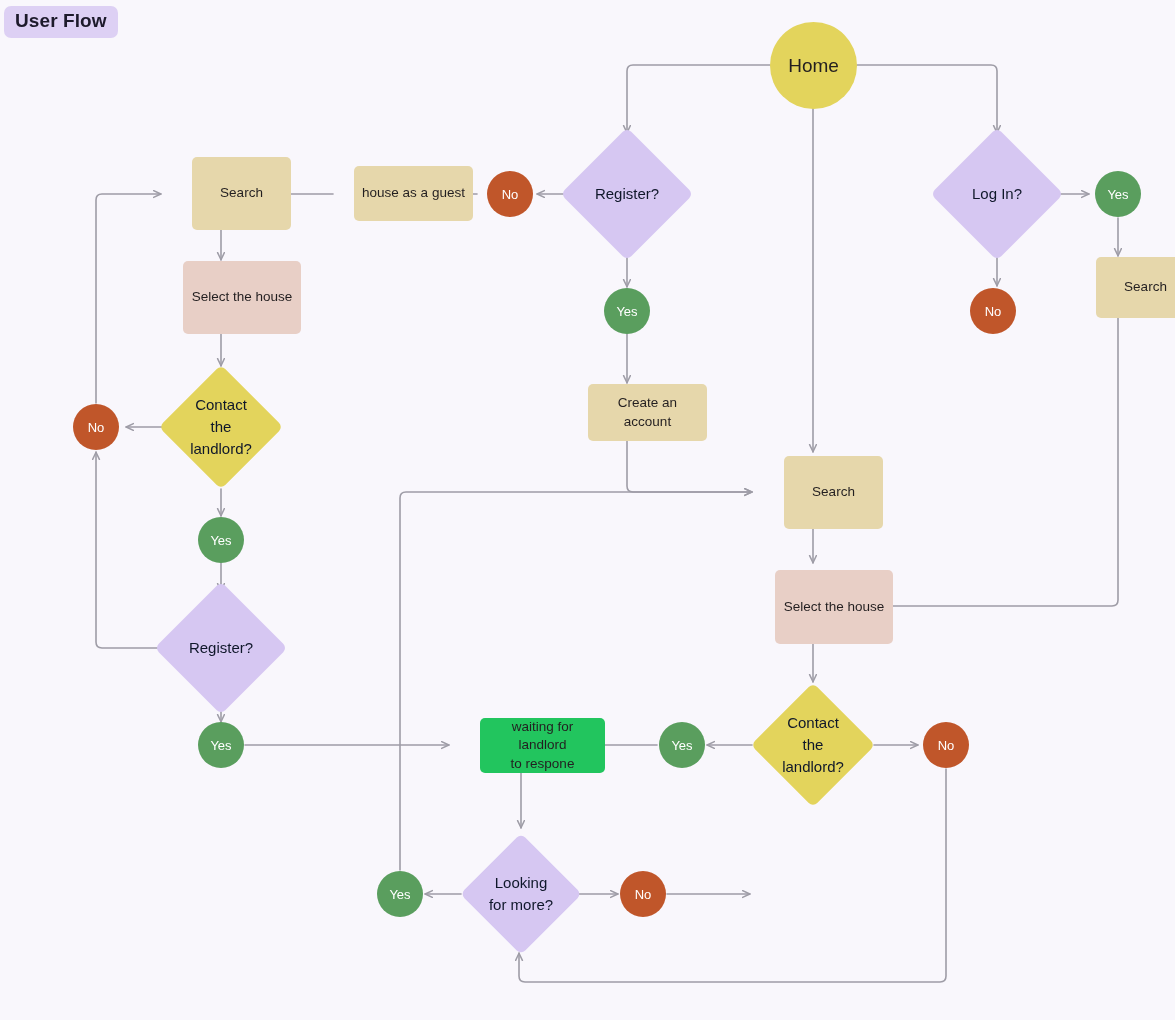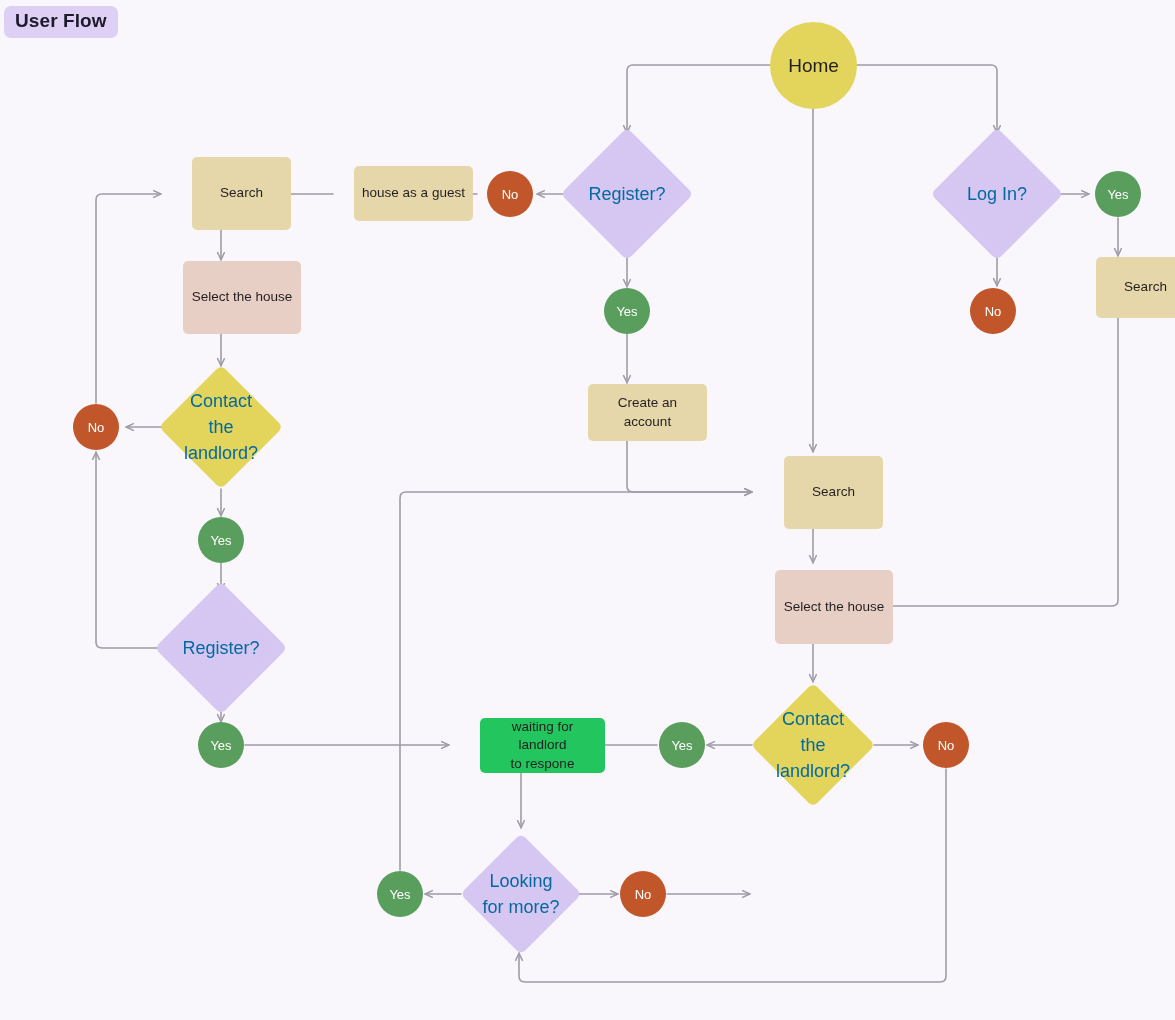--- a/index.html
+++ b/index.html
@@ -22,21 +22,21 @@
   }
   .node{position:absolute;box-sizing:border-box;display:flex;align-items:center;justify-content:center;text-align:center;}
   .rect{border-radius:5px;color:#231f20;font-size:13.5px;line-height:1.35;padding:4px 8px;margin-left:21px;}
   .circle{border-radius:50%;}
   .pill-label{color:#ffffff;font-size:13px;}
   .bigcircle{color:#231f20;font-size:19px;}
   .diamond-wrap{position:absolute;}
   .diamond-shape{position:absolute;left:0;top:0;width:100%;height:100%;transform:rotate(45deg);border-radius:6px;}
   .diamond-text{position:absolute;left:0;top:0;width:100%;height:100%;
     display:flex;align-items:center;justify-content:center;text-align:center;
-    color:#0369a1;font-size:18px;line-height:1.45;white-space:pre-line;}
+    color:#0f172a;font-size:15px;line-height:1.45;white-space:pre-line;}
 </style>
 </head>
 <body>
 
 <div id="canvas">
 
   <div class="title-badge">User Flow</div>
 
   <svg class="edges" viewBox="0 0 1175 1020">
     <defs>

